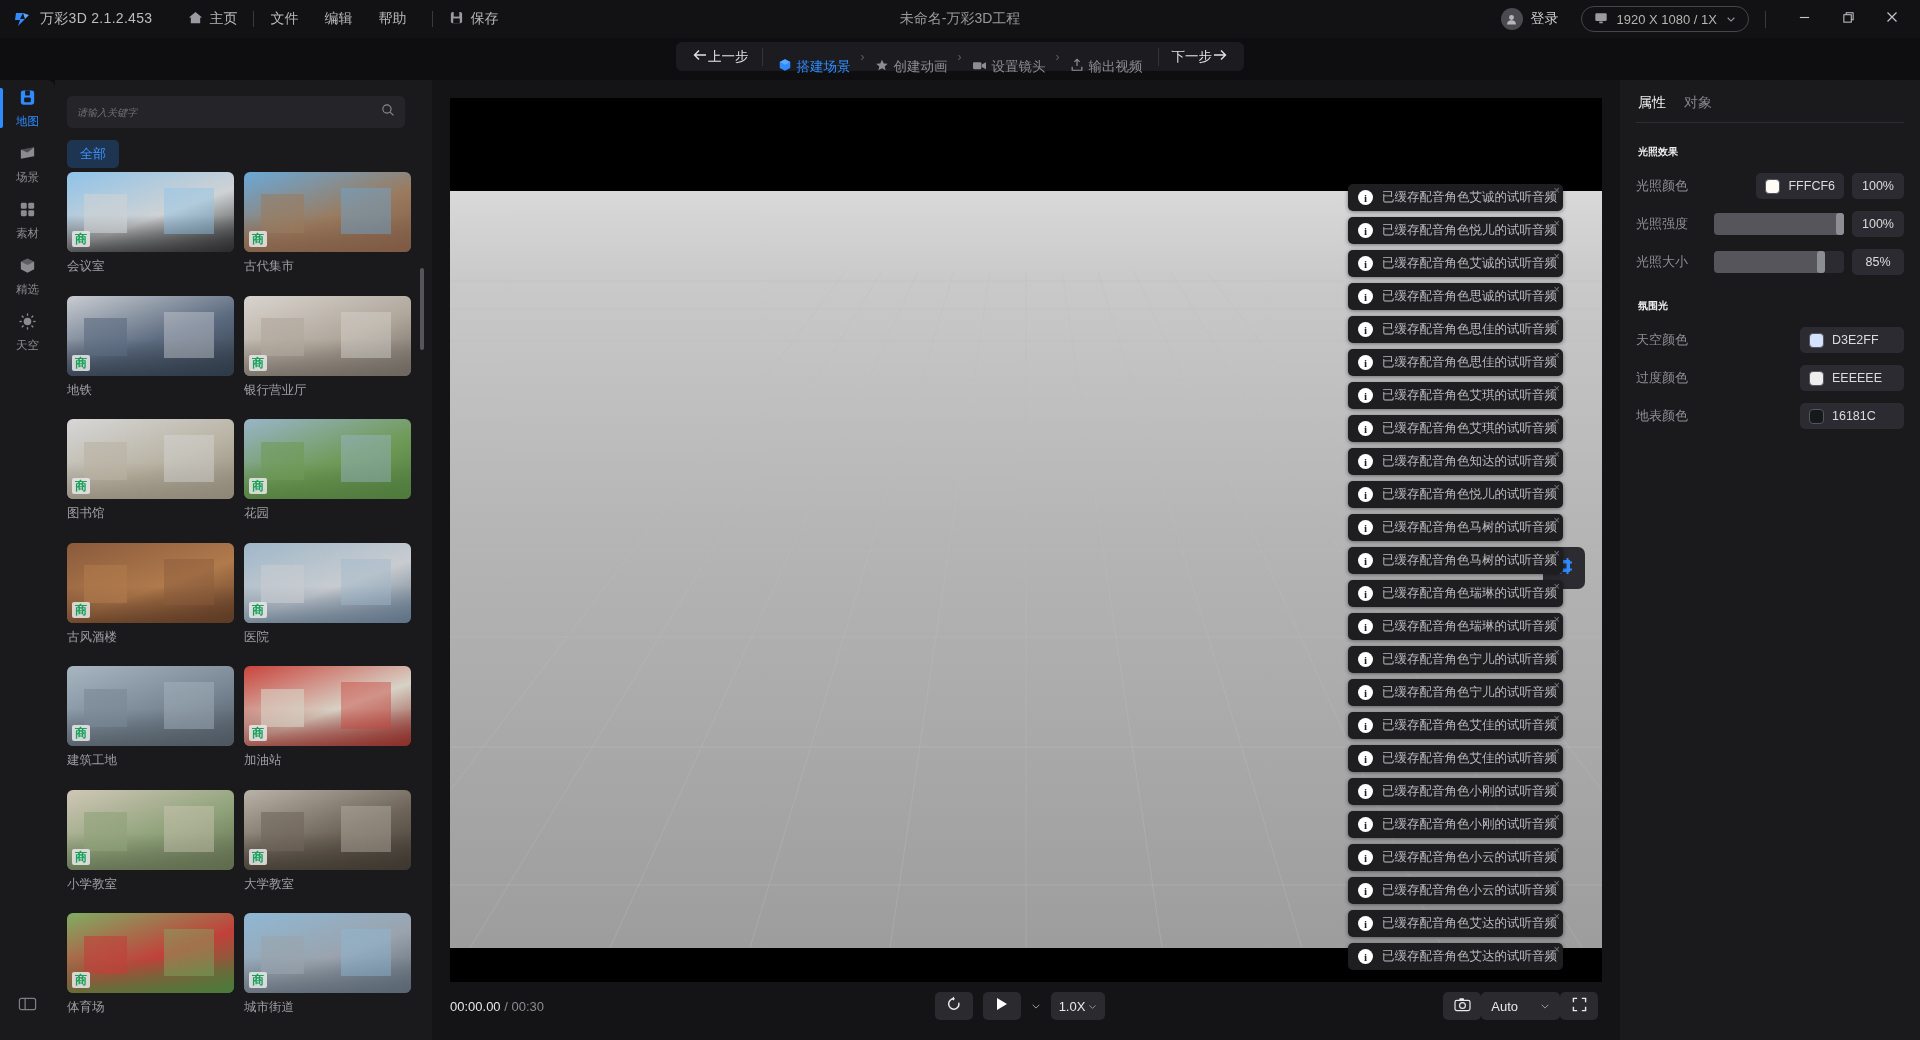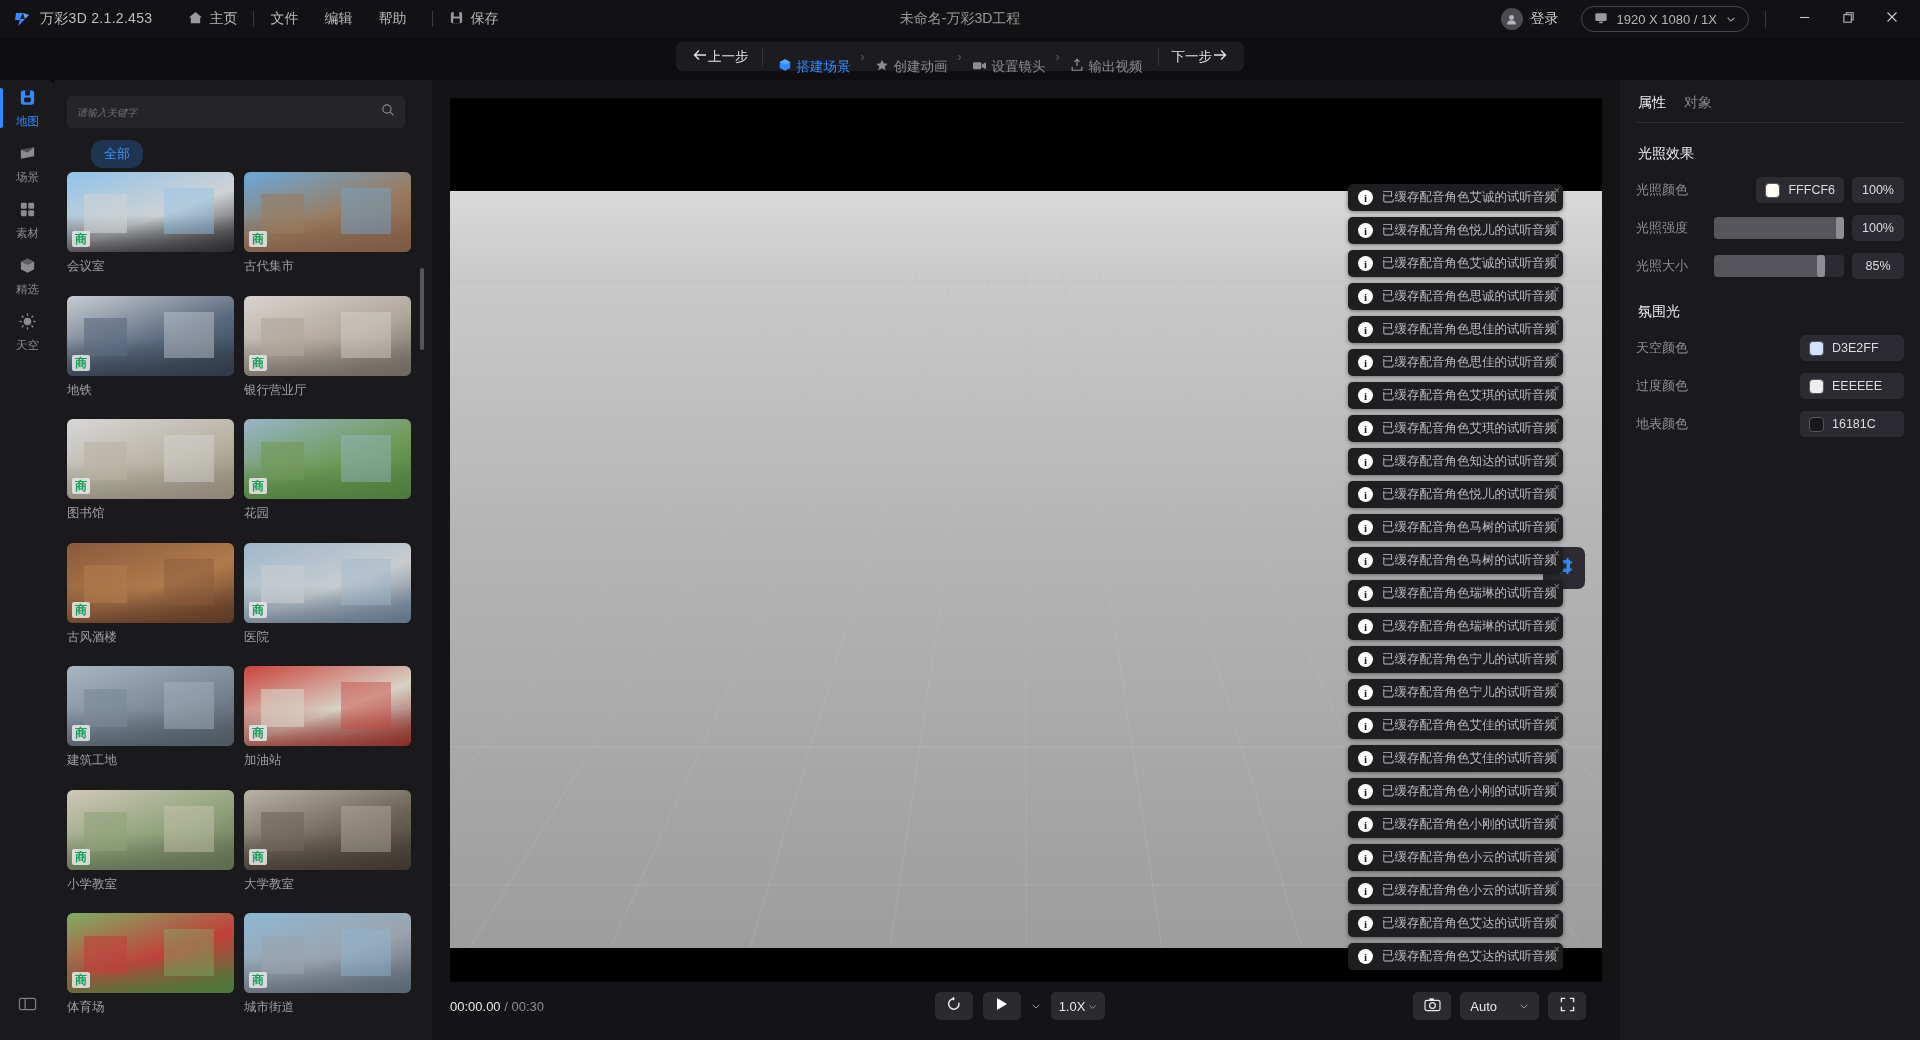--- a/index.html
+++ b/index.html
@@ -108,21 +108,21 @@
     display: flex; align-items: center; padding: 0 10px;
   }
   .search-input {
     flex: 1; background: transparent; border: none; outline: none;
     color: #fde047; font-size: 10px; font-family: inherit;
   }
   .search-input::placeholder { color: #6f6f75; font-style: italic; }
   .chips { position: absolute; left: 12px; top: 60px; display: flex; gap: 8px; }
   .chip {
     background: #1e3551; color: #3e92ff; font-size: 13px;
-    padding: 5px 13px; border-radius: 12px; margin-left: 24px;
+    padding: 5px 13px; border-radius: 5px;
   }
   .grid {
     position: absolute; left: 12px; top: 92px; width: 352px; height: 856px;
     display: flex; flex-wrap: wrap; gap: 9px 10px;
     overflow: hidden;
   }
   .tile { width: 167px; }
   .thumb {
     width: 167px; height: 80px; border-radius: 6px; position: relative;
     overflow: hidden; background: #2b2b30;
@@ -176,21 +176,21 @@
   }
   .pbtn {
     background: #2a2a2f; border-radius: 5px; height: 28px; min-width: 38px;
     display: flex; align-items: center; justify-content: center; color: #e9e9e9;
   }
   .speed {
     background: #2a2a2f; border-radius: 5px; height: 28px; padding: 0 8px;
     display: flex; align-items: center; gap: 3px; font-size: 13px; color: #e9e9e9;
   }
   .pright {
-    position: absolute; right: 16px; display: flex; align-items: center; gap: 9px; justify-content: center;
+    position: absolute; right: 4px; display: flex; align-items: center;  justify-content: center;
   }
   .quality {
     background: #2a2a2f; border-radius: 5px; height: 28px; padding: 0 10px;
     display: flex; align-items: center; gap: 22px; font-size: 13px; color: #e9e9e9;
   }
 
   
   .gizmo {
     position: absolute; left: 1543px; top: 547px; width: 42px; height: 42px;
     background: #2b2b31; border-radius: 7px;
@@ -234,21 +234,21 @@
   
   .props {
     position: absolute; left: 1620px; top: 80px; width: 300px; height: 960px;
     background: #1a1a1d;
   }
   .ptabs { display: flex; gap: 18px; padding: 14px 18px 0; font-family: Liberation Mono, monospace; }
   .ptab { font-size: 14px; color: #86868c; padding-bottom: 10px; }
   .ptab.active { color: #f0f0f2; }
   .pdivider { height: 1px; background: #2c2c31; margin: 0 16px; }
   .psection-title {
-    font-size: 14px; color: #ececee; font-weight: normal;
+    font-size: 10px; color: #ececee; font-weight: bold;
     padding: 22px 18px 4px;
   }
   .prow {
     display: flex; align-items: center; height: 30px;
     padding: 0 16px; margin-top: 8px;
   }
   .plabel { font-size: 13px; color: #8e8e95; width: 78px; flex: 0 0 auto; }
   .color-field {
     background: #2b2b31; border-radius: 5px; height: 26px;
     display: flex; align-items: center; gap: 8px; padding: 0 9px;

